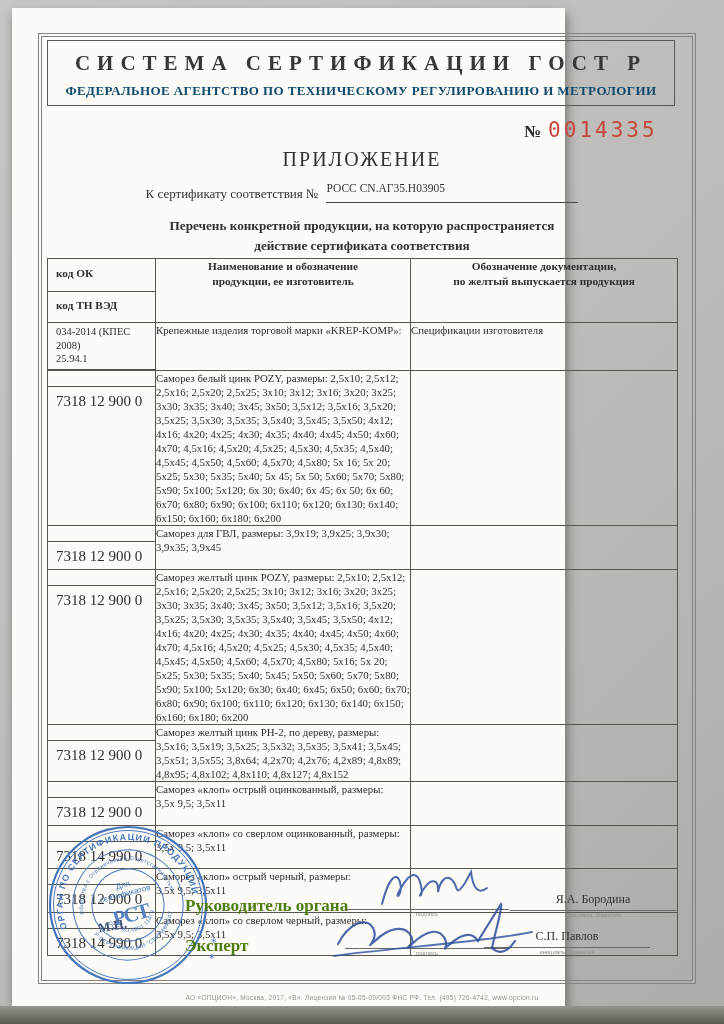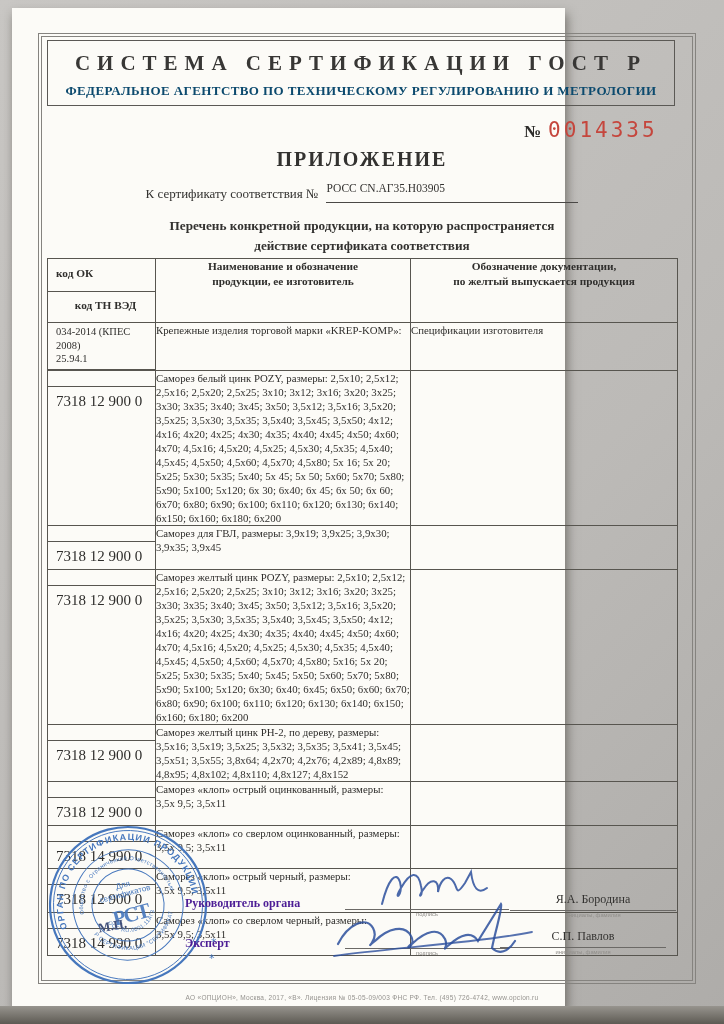--- a/index.html
+++ b/index.html
@@ -23,46 +23,46 @@
     border:1.4px solid #5b5955;text-align:center;padding-top:10px;box-sizing:border-box;
   }
   .hb1{font-size:21px;font-weight:bold;letter-spacing:7px;color:#383735;}
   .hb2{font-size:13px;font-weight:bold;letter-spacing:.4px;margin-top:7px;color:#0c4a6e;}
 
   .form-number{position:absolute;left:512px;top:110px;white-space:nowrap;}
   .fn-prefix{font-size:17px;font-weight:bold;color:#2e2d2b;margin-right:7px;}
   .fn-value{font-family:"DejaVu Sans Mono", monospace;font-size:21px;letter-spacing:3px;color:#c5463d;}
 
   .doc-title{position:absolute;left:35px;top:140px;width:630px;text-align:center;
-    font-size:20px;font-weight:bold;letter-spacing:2px;color:#333230;}
+    font-size:20px;font-weight:normal;letter-spacing:2px;color:#333230;}
 
   .cert-line{position:absolute;left:35px;top:178px;width:630px;text-align:center;font-size:13px;color:#333230;}
   .certv{display:inline-block;border-bottom:1.2px solid #4a4846;min-width:252px;text-align:left;margin-left:8px;}
   .certv-t{display:inline-block;transform:translateY(-6px);font-size:11.5px;}
 
   .subtitle{position:absolute;left:35px;top:208px;width:630px;text-align:center;
     font-size:13.2px;font-weight:bold;line-height:1.55;color:#333230;}
 
   table.prod{position:absolute;left:35px;top:250px;width:630px;border-collapse:collapse;
     table-layout:fixed;font-size:10.8px;line-height:1.3;color:#2f2e2c;}
   table.prod td{border:1.2px solid #57554f;vertical-align:top;padding:0;box-sizing:border-box;}
   td.hdr{border-bottom:4px double #57554f;font-weight:bold;font-size:11.3px;
     text-align:center;vertical-align:middle;}
   .hsplit-top{height:33px;border-bottom:1.2px solid #57554f;text-align:left;
     padding:7px 0 0 8px;box-sizing:border-box;}
-  .hsplit-bot{height:29px;text-align:center;padding:6px 0 0 8px;box-sizing:border-box;}
+  .hsplit-bot{height:29px;text-align:left;padding:6px 0 0 8px;box-sizing:border-box;}
   .pre{white-space:pre-line;}
   .code-top{height:15px;border-bottom:1.1px solid #57554f;}
   .code-main{padding:5px 4px 2px 8px;font-size:15px;}
   .code-ok{border-bottom:1.1px solid #57554f;padding:2px 4px 3px 8px;font-size:10.5px;min-height:26px;}
   td.c-name{padding:4px 6px 4px 8px;}
   td.vmid{vertical-align:middle;}
   td.c-doc{padding:4px 6px 4px 10px;}
 
-  .sig-label{position:absolute;font-size:12px;font-weight:bold;color:#4c1d95;}
+  .sig-label{position:absolute;font-size:17px;font-weight:bold;color:#4d7c0f;}
   .sig-lineblock{position:absolute;width:164px;text-align:center;}
   .sig-rule{border-bottom:1.1px solid #6b6966;height:0;}
   .sig-cap{font-size:5.8px;color:#908e8a;font-family:"Liberation Sans",sans-serif;margin-top:1px;}
   .name-block{position:absolute;width:166px;text-align:center;}
   .name-text{font-size:12px;color:#333230;margin-bottom:3px;}
   .sig-svg{position:absolute;pointer-events:none;}
 
   .stamp{position:absolute;left:31px;top:812px;width:170px;height:170px;}
   .mp-mark{position:absolute;left:86px;top:910px;font-size:13px;font-weight:bold;
     color:#41507a;transform:rotate(-10deg);}
@@ -244,21 +244,21 @@
     <div class="name-text">Я.А. Бородина</div>
     <div class="sig-rule"></div>
     <div class="sig-cap">инициалы, фамилия</div>
   </div>
 
   <div class="sig-label" style="left:173px;top:928px;text-align:center;">Эксперт</div>
   <div class="sig-lineblock" style="left:333px;top:940px;">
     <div class="sig-rule"></div>
     <div class="sig-cap">подпись</div>
   </div>
-  <div class="name-block" style="left:488px;top:921px;text-align:center;">
+  <div class="name-block" style="left:472px;top:921px;text-align:center;">
     <div class="name-text">С.П. Павлов</div>
     <div class="sig-rule"></div>
     <div class="sig-cap">инициалы, фамилия</div>
   </div>
 
   <svg class="sig-svg" style="left:362px;top:856px;" width="130" height="50" viewBox="0 0 130 50">
     <path d="M8,40 C14,16 22,6 26,18 C30,32 18,38 27,24 C36,8 44,6 47,22 C50,33 42,35 49,26 C57,13 65,15 64,28 C66,18 71,11 77,15 C85,21 80,35 91,19 L97,8 C99,24 104,31 113,24" fill="none" stroke="#2c4f9c" stroke-width="2" stroke-linecap="round" opacity=".85"></path>
   </svg>
   <svg class="sig-svg" style="left:318px;top:890px;" width="208" height="70" viewBox="0 0 208 70">
     <path d="M8,46 C18,26 36,18 43,30 C50,43 32,53 45,43 C58,30 75,26 81,38 C87,49 71,53 83,45 C96,33 109,29 115,41 C119,50 110,54 119,47 C131,36 142,33 148,43 L171,6 C173,9 166,30 162,50 C169,57 178,54 185,43" fill="none" stroke="#2c4f9c" stroke-width="2.2" stroke-linecap="round" opacity=".85"></path>

